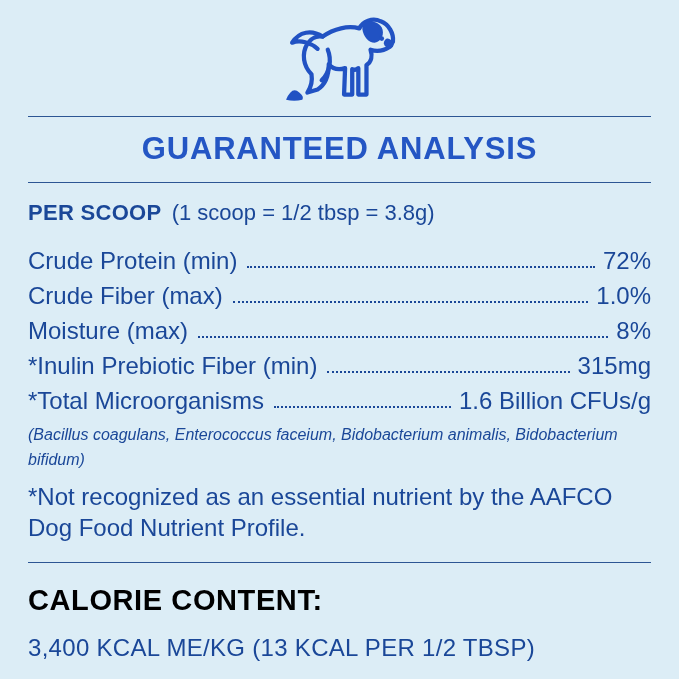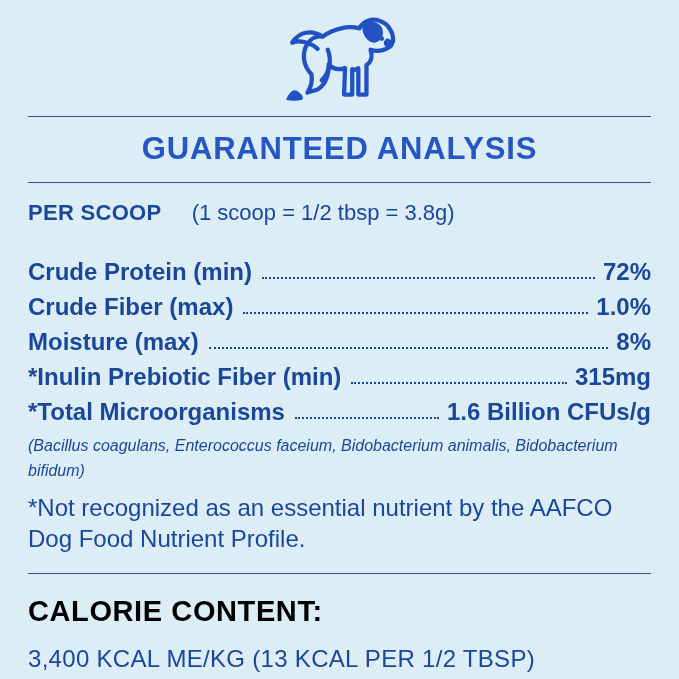--- a/index.html
+++ b/index.html
@@ -28,22 +28,22 @@
   .ga-title {
     text-align: center;
     font-size: 31px;
     font-weight: 700;
     letter-spacing: 0.8px;
     color: #2456c4;
     padding: 14px 0 15px 0;
   }
   .per-scoop { margin-top: 17px; font-size: 22px; }
   .per-scoop .ps-label { font-weight: 700; letter-spacing: 0.3px; text-align: center; }
-  .per-scoop .ps-note { font-weight: 400; margin-left: 24px; }
-  .rows { margin-top: 25px; font-weight: bold; }
+  .per-scoop .ps-note { font-weight: 400; margin-left: 4px; }
+  .rows { margin-top: 14px; }
   .ga-row {
     display: flex; align-items: flex-end;
     font-size: 24px; height: 35px;
   }
   .ga-row .row-label { white-space: nowrap; }
   .ga-row .leader {
     flex: 1;
     border-bottom: 2px dotted #1a4798;
     margin: 0 8px 7px 10px;
     min-width: 20px;

